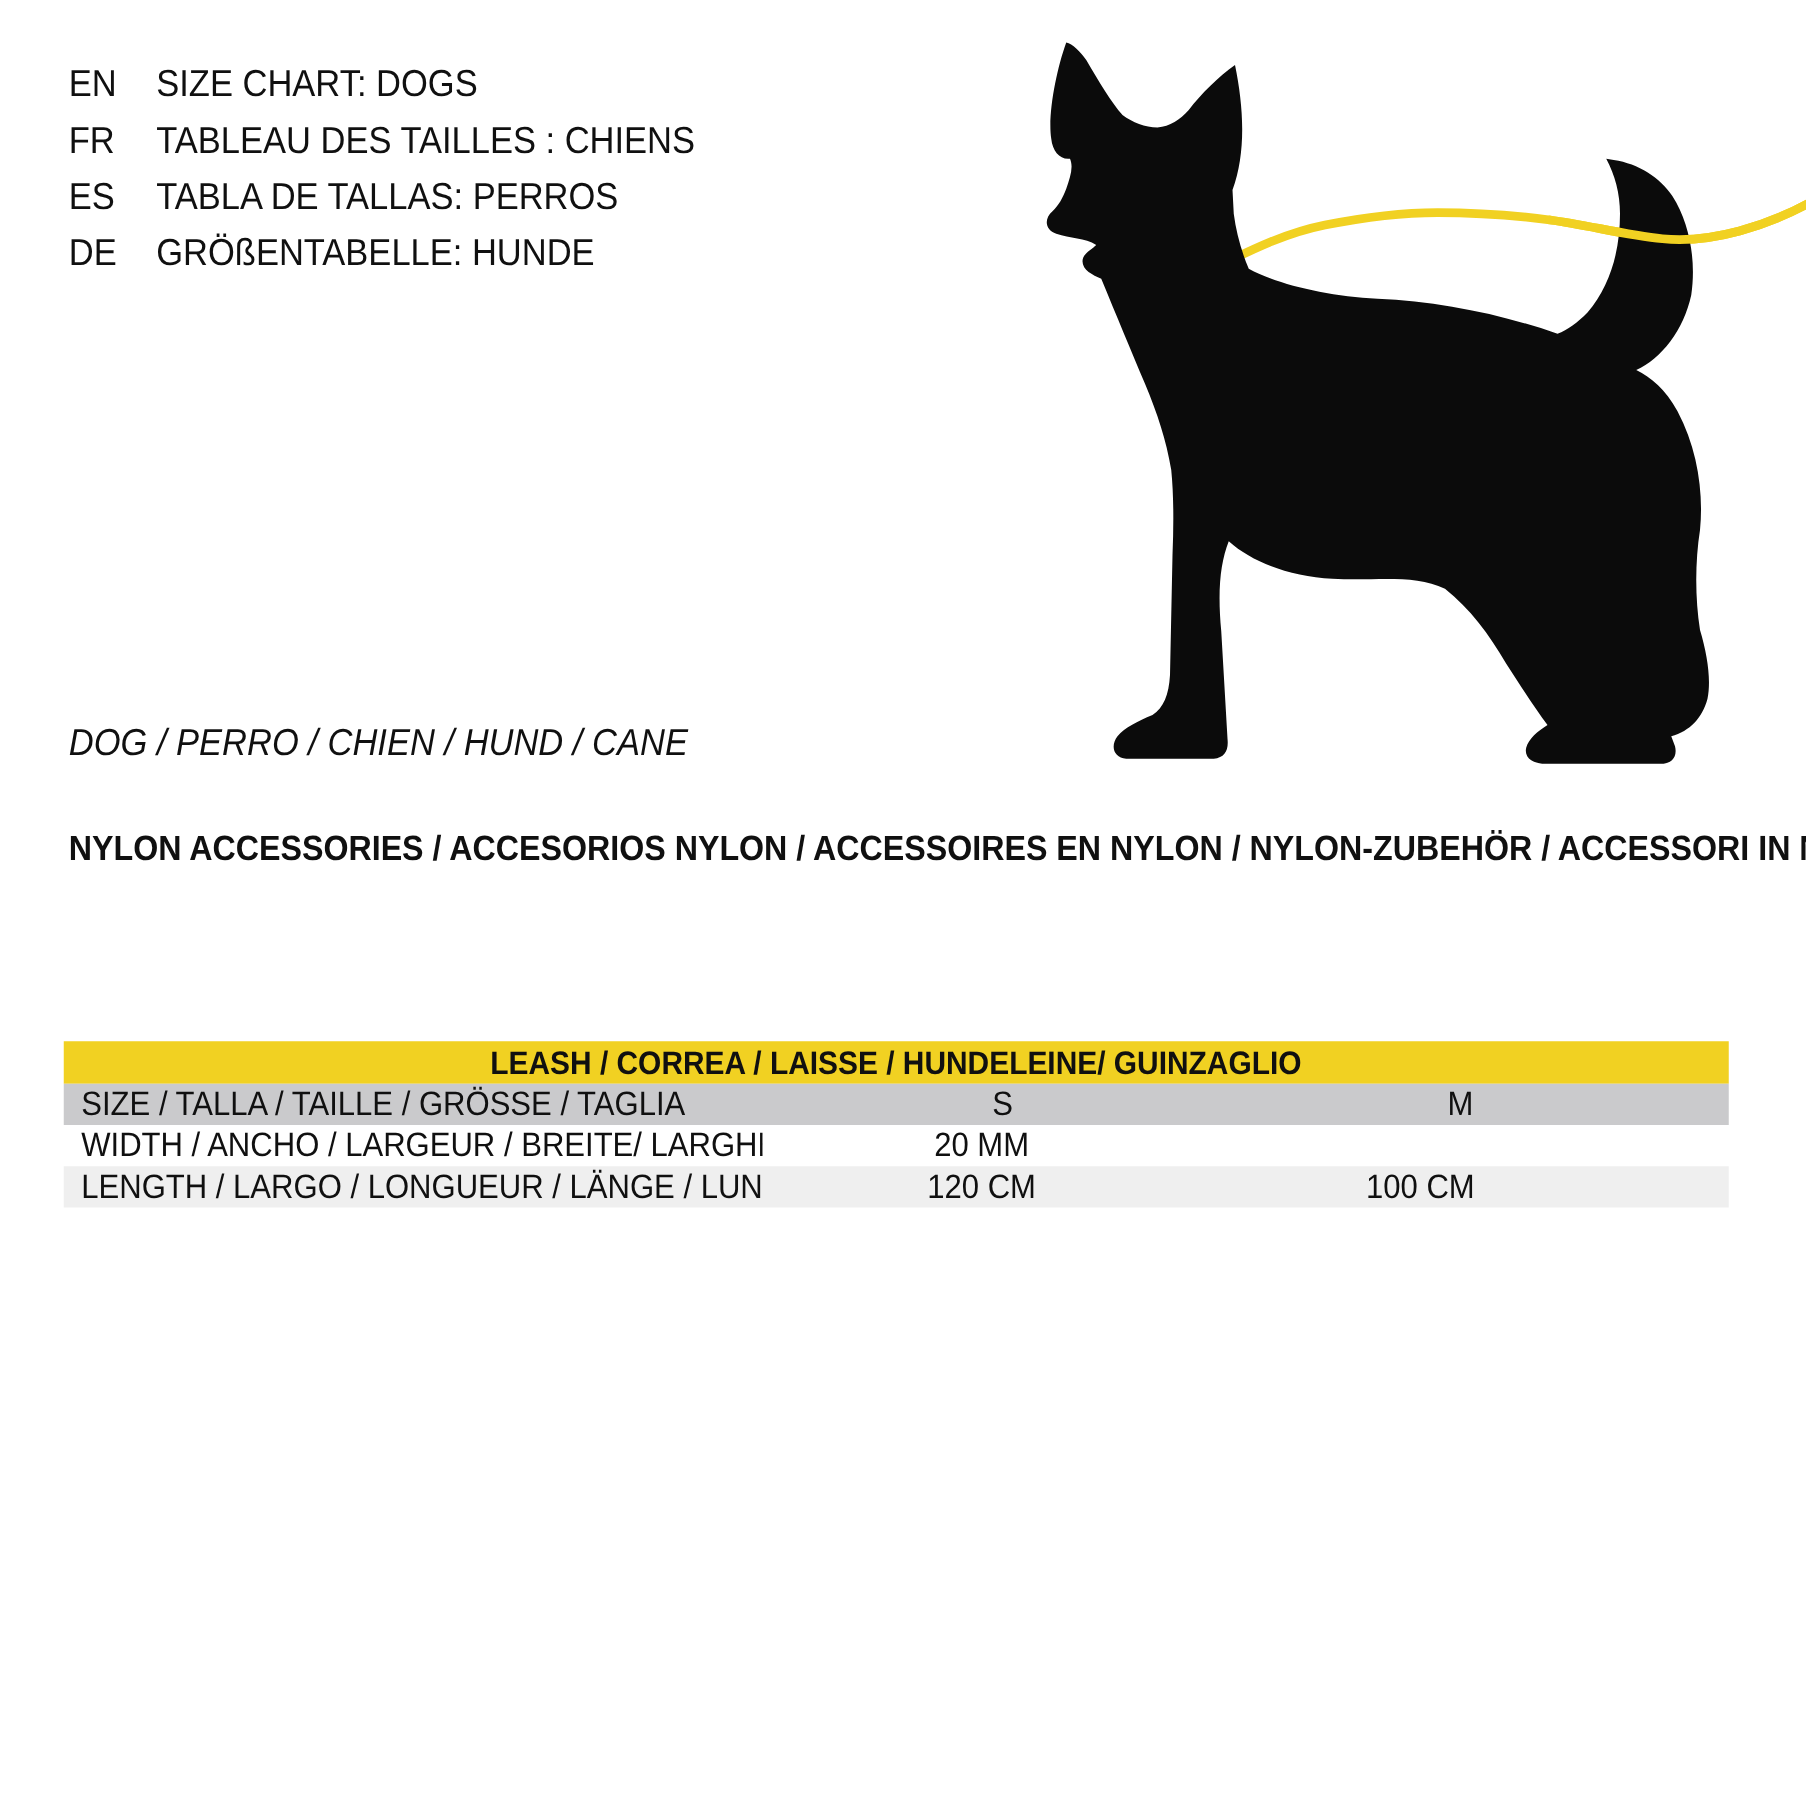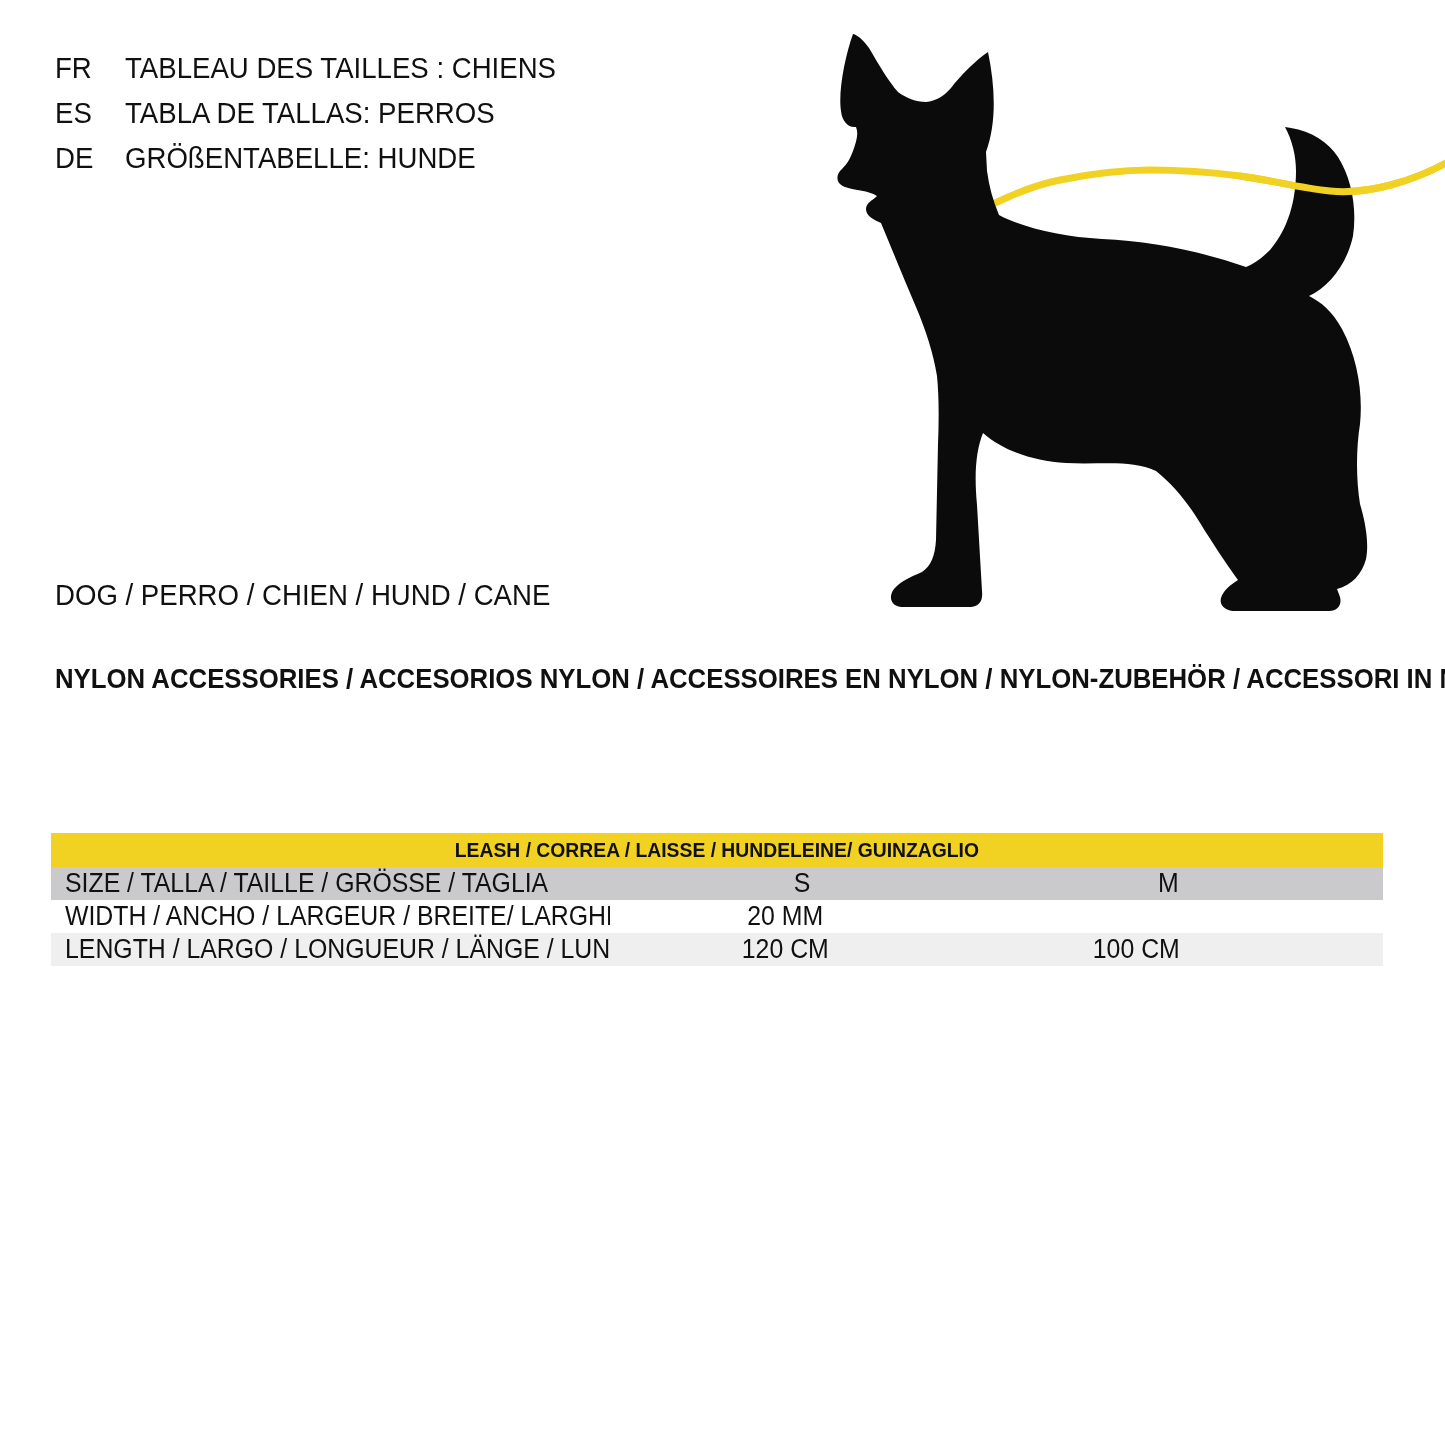--- a/index.html
+++ b/index.html
@@ -14,43 +14,47 @@
   
   .lang-block{position:absolute;left:55px;top:45px;}
   .lang-row{height:45px;line-height:45px;font-size:30px;}
   .lang-code{display:inline-block;width:62px;vertical-align:top;}
   .lang-label{display:inline-block;vertical-align:top;}
 
   
   .fig-svg{position:absolute;left:0;top:0;width:1445px;height:1445px;}
 
   
-  .fig-caption{position:absolute;left:55px;top:574px;height:42px;line-height:42px;font-size:30px;}
+  .fig-caption{position:absolute;left:55px;top:574px;height:42px;line-height:42px;font-size:30px;font-style:italic;}
 
   
   .section-heading{position:absolute;left:55px;top:659px;height:40px;line-height:40px;
                    font-size:28px;font-weight:bold;}
 
   
   .size-table{position:absolute;left:51px;top:833px;width:1332px;font-size:27px;}
   .thead{height:34px;line-height:34px;background:#F1D122;text-align:center;
-         font-weight:bold;font-size:21px;}
+         font-weight:bold;font-size:26px;}
   .trow{display:grid;grid-template-columns:42% 26.3% 26.3% 5.4%;height:33px;line-height:33px;}
   .row-size{background:#CACACC;gap:16px;}
   .row-width{background:#FFFFFF;}
   .row-length{background:#EFEFEF;}
   .cell-label{padding-left:14px;text-align:left;overflow:hidden;}
   .cell-val{text-align:center;}
 </style>
 </head>
 <body>
 
 <div class="canvas">
 
   <div class="lang-block">
+    <div class="lang-row">
+      <span class="lang-code"><span class="cond">EN</span></span>
+      <span class="lang-label"><span class="cond">SIZE CHART: DOGS</span></span>
+    </div>
     <div class="lang-row">
       <span class="lang-code"><span class="cond">FR</span></span>
       <span class="lang-label"><span class="cond">TABLEAU DES TAILLES : CHIENS</span></span>
     </div>
     <div class="lang-row">
       <span class="lang-code"><span class="cond">ES</span></span>
       <span class="lang-label"><span class="cond">TABLA DE TALLAS: PERROS</span></span>
     </div>
     <div class="lang-row">
       <span class="lang-code"><span class="cond">DE</span></span>

